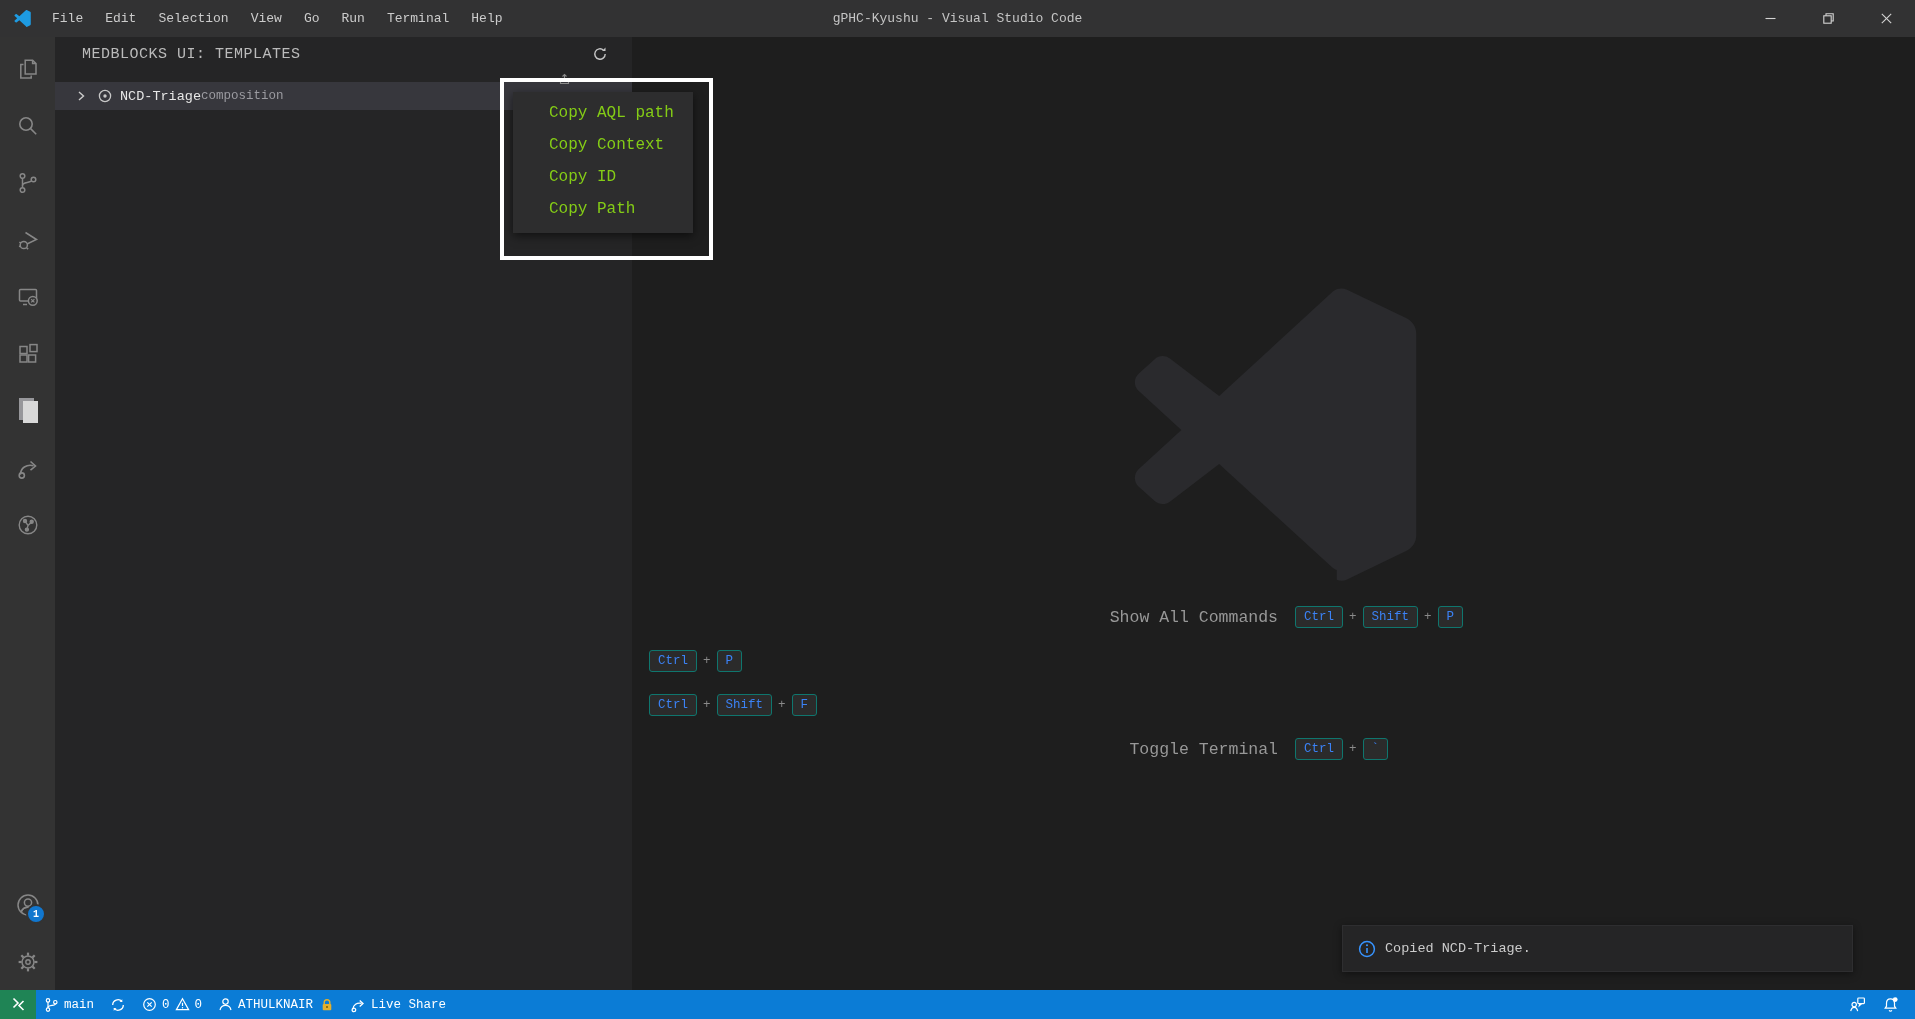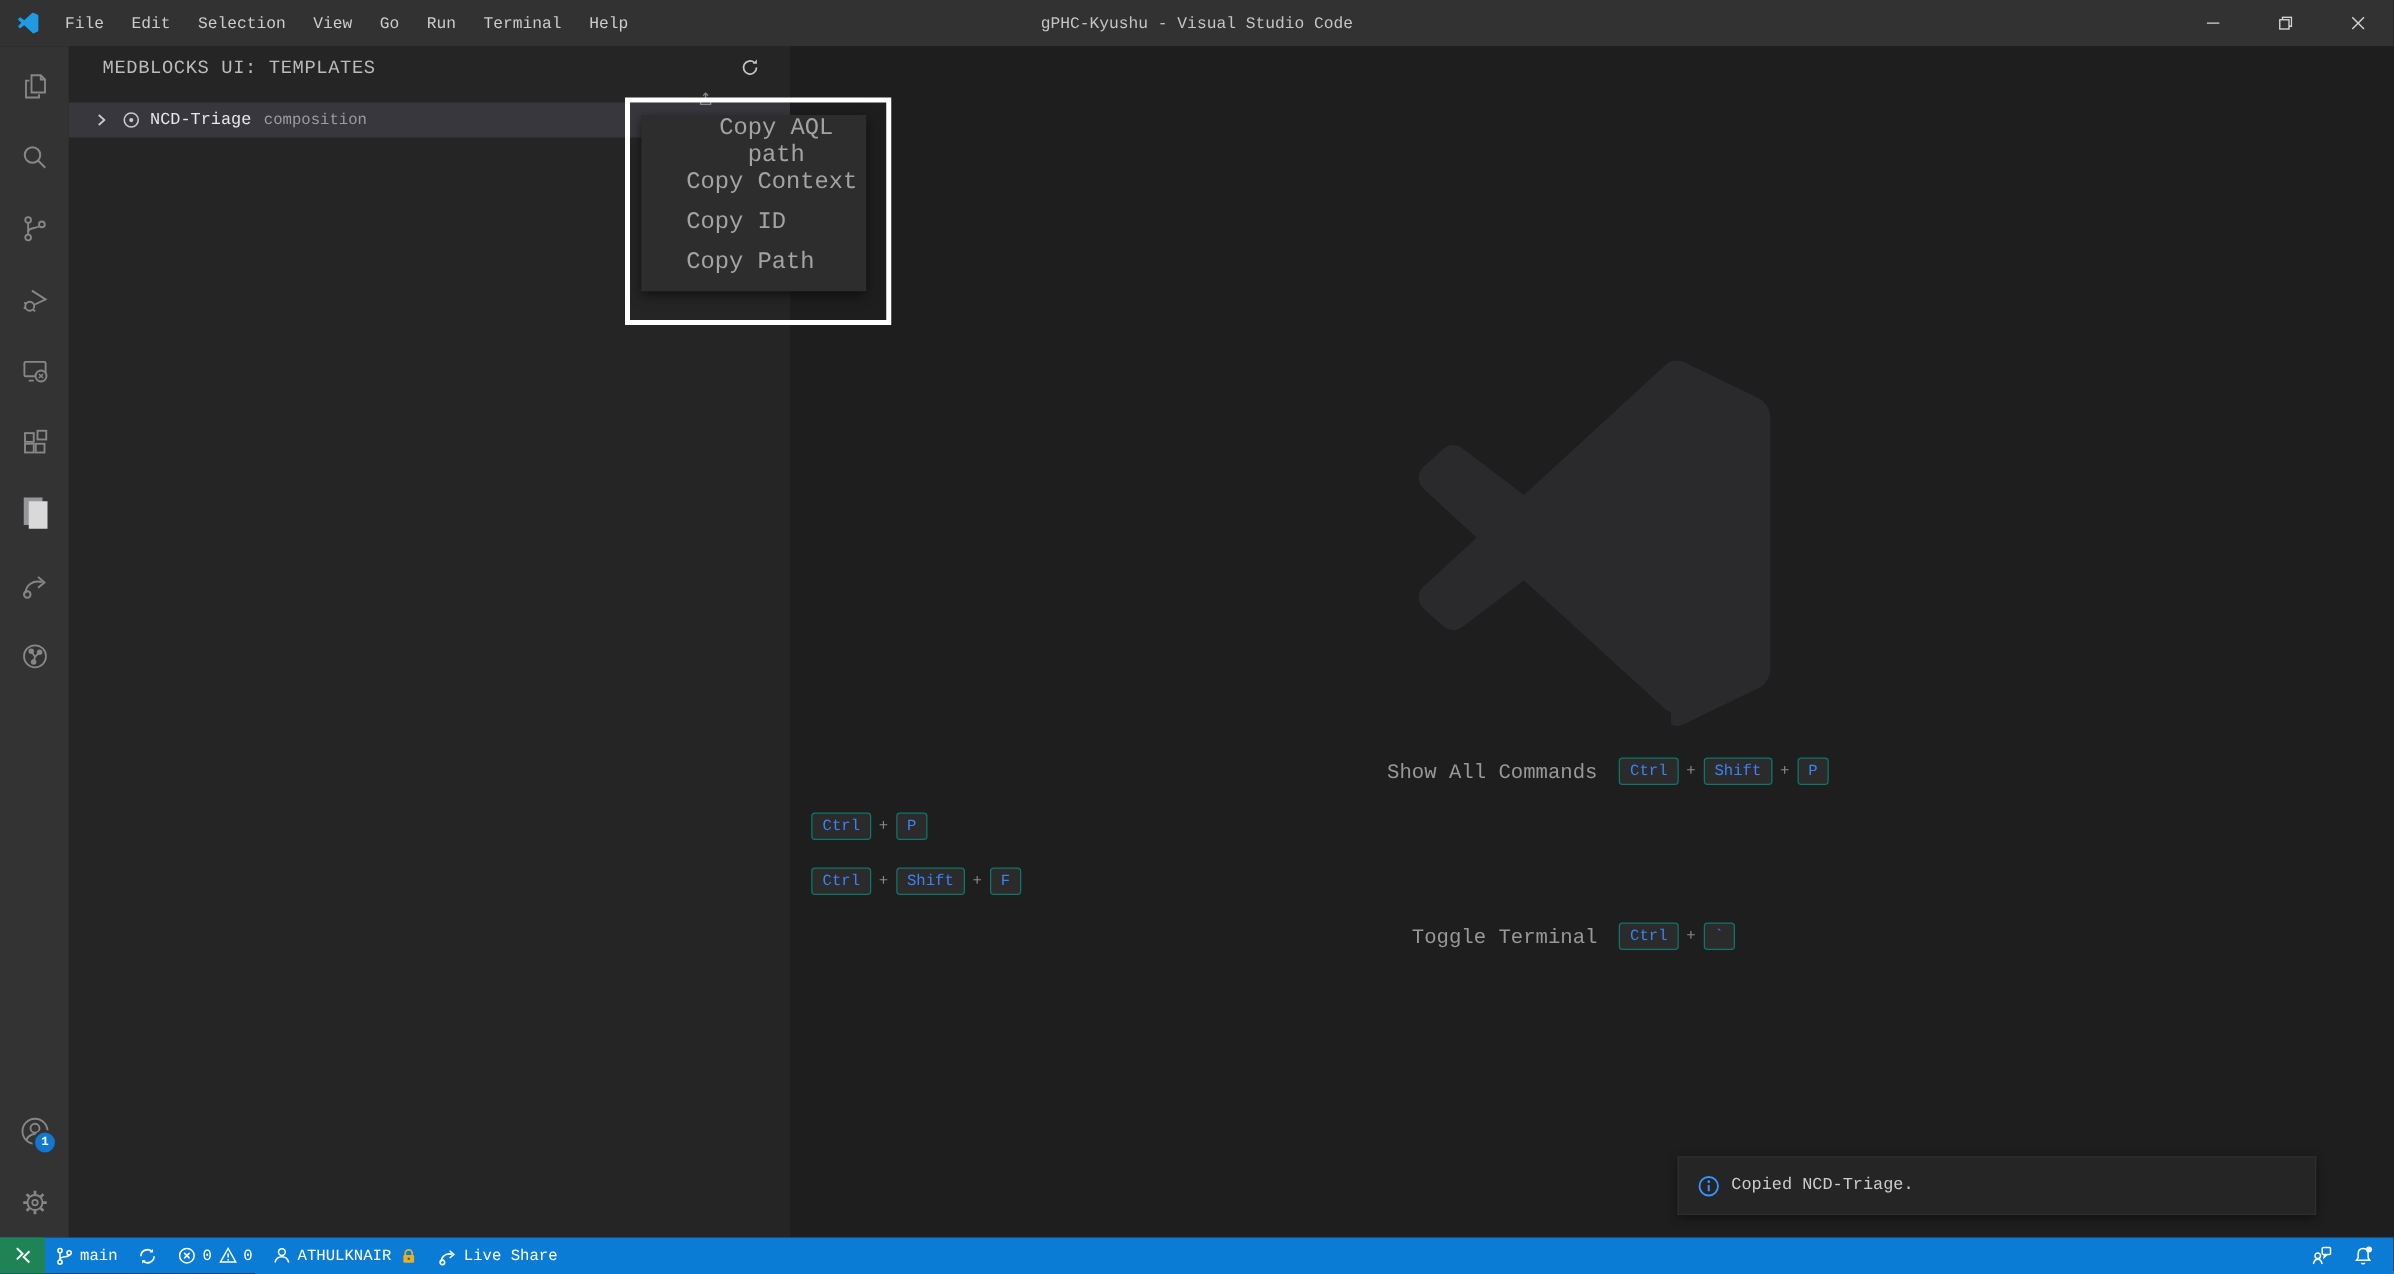--- a/index.html
+++ b/index.html
@@ -30,38 +30,38 @@
   
   .sidebar{position:absolute;left:55px;top:37px;width:577px;height:953px;background:#252526;z-index:5;}
   .sidebar-header{height:35px;display:flex;align-items:center;padding-left:27px;
                   font-size:15px;letter-spacing:.5px;color:#bbbbbb;position:relative;}
   .sb-refresh{position:absolute;right:24px;top:9px;color:#c5c5c5;}
   .tree-row{position:absolute;left:0;top:45px;width:577px;height:28px;background:#37373d;
             display:flex;align-items:center;color:#e7e7e7;font-size:13.5px;}
   .tree-chevron{margin-left:18px;color:#cccccc;}
   .tree-ico{margin-left:8px;color:#c8c8c8;}
   .tree-label{margin-left:7px;}
-  .tree-desc{margin-left:10px;font-size:12.5px;color:#9b9ba1;}
+  .tree-desc{font-size:12.5px;color:#9b9ba1;}
   .mini-export{position:absolute;left:503px;top:36px;color:#8b8b8b;z-index:20;}
 
   
   .editor{position:absolute;left:632px;top:37px;width:1283px;height:953px;background:#1e1e1e;}
   .watermark{position:absolute;left:486px;top:250px;color:#2a2a2d;}
   .shortcuts{position:absolute;left:0;top:558px;width:1283px;}
   .sc-row{display:flex;align-items:center;height:44px;}
   .sc-label{flex:0 0 646px;text-align:right;font-size:16.5px;color:#989898;}
   .sc-keys{margin-left:17px;display:flex;align-items:center;}
   .kbd{background:#2b2b2b;border:1px solid #0f766e;border-radius:3px;padding:2px 8px;
        font-size:12.5px;color:#3b82f6;line-height:16px;}
   .plus{color:#8a8a8a;margin:0 6px;font-size:12.5px;}
 
   
   .context-menu{position:absolute;left:513px;top:92px;width:180px;height:141px;background:#2d2d2e;
                 box-shadow:0 3px 9px rgba(0,0,0,.55);z-index:35;padding:5px 0;box-sizing:border-box;}
-  .cm-item{height:32px;display:flex;align-items:center;padding-left:36px;font-size:19px;color:#a3a3a3;cursor:default;text-align:center;}
+  .cm-item{height:32px;display:flex;align-items:center;padding-left:36px;font-size:16px;color:#84cc16;cursor:default;text-align:center;}
   .annotation{position:absolute;left:500px;top:78px;width:213px;height:182px;border:4px solid #ffffff;
               box-sizing:border-box;z-index:40;pointer-events:none;}
 
   
   .toast{position:absolute;left:1342px;top:925px;width:511px;height:47px;background:#252526;
          border:1px solid #2e2e30;box-sizing:border-box;box-shadow:0 2px 8px rgba(0,0,0,.45);
          display:flex;align-items:center;padding:0 15px;color:#cccccc;font-size:13.5px;z-index:30;}
   .toast-ico{margin-right:9px;}
 
   

